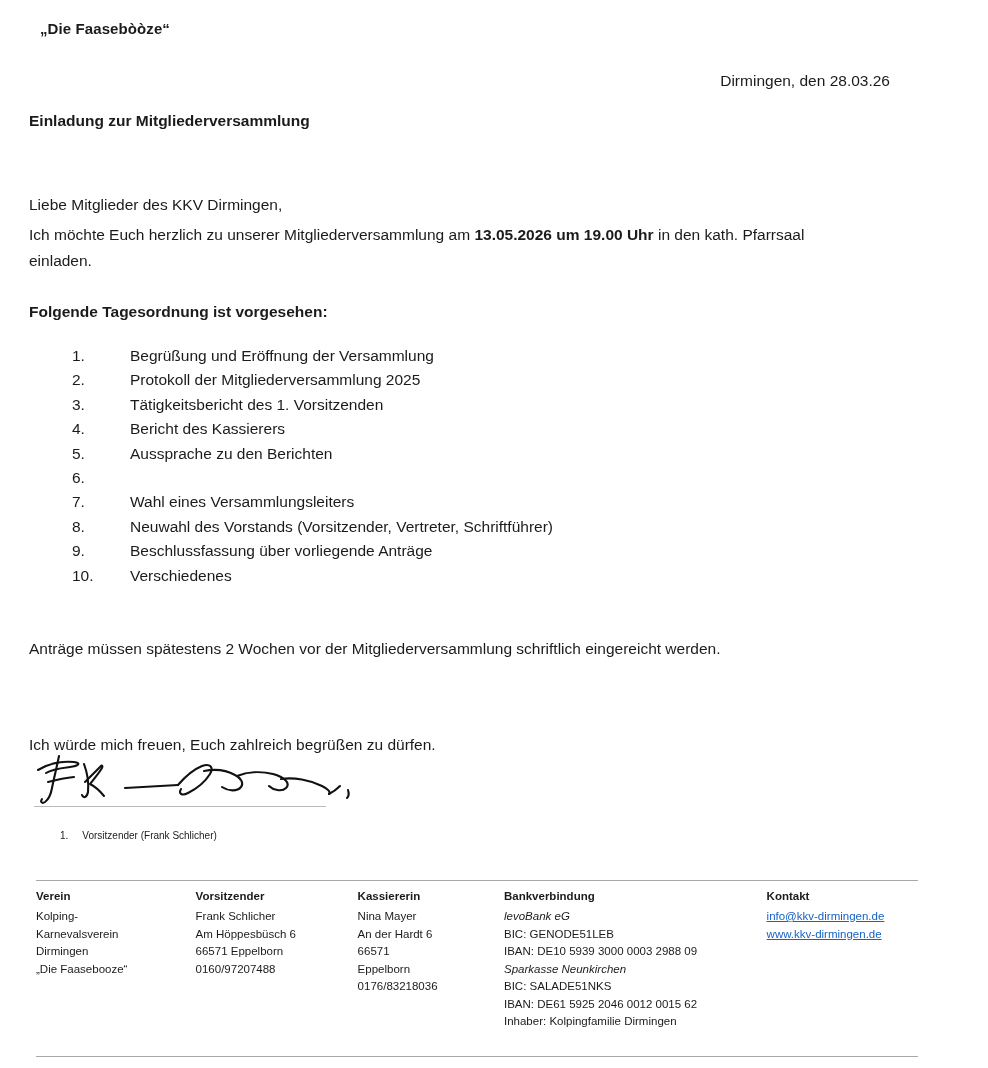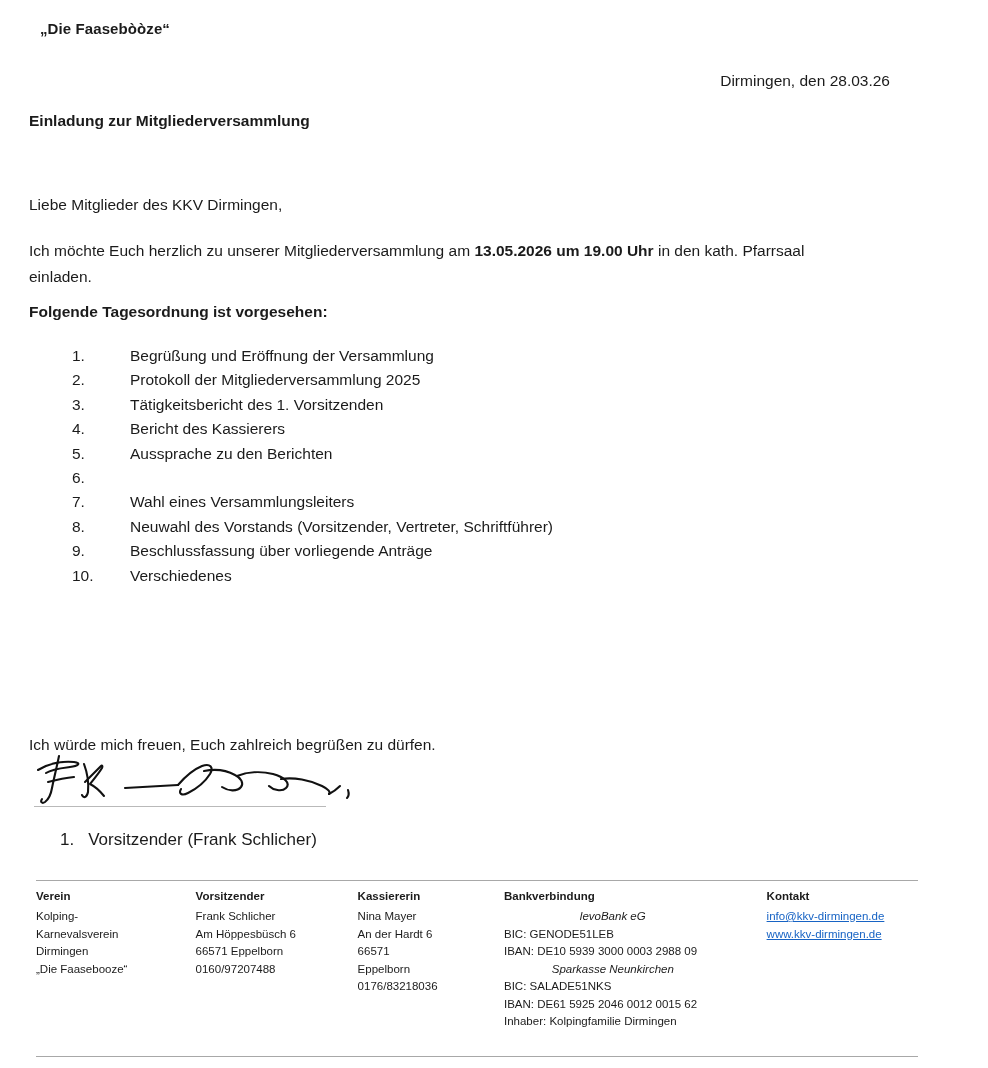--- a/index.html
+++ b/index.html
@@ -46,21 +46,21 @@
   
   .salutation {
     position: absolute;
     left: 29px;
     top: 196px;
     font-size: 15.5px;
   }
   .intro {
     position: absolute;
     left: 29px;
-    top: 238px;
+    top: 222px;
     width: 840px;
     font-size: 15.5px;
     line-height: 26px;
   }
   .intro b { font-weight: bold; }
   .agenda-heading {
     position: absolute;
     left: 29px;
     top: 303px;
     font-size: 15.5px;
@@ -116,21 +116,21 @@
     left: 34px;
     top: 806px;
     width: 292px;
     height: 1px;
     background: #b9b9b9;
   }
   .signature-role {
     position: absolute;
     left: 60px;
     top: 830px;
-    font-size: 17px;
+    font-size: 10px;
   }
   .signature-role .num { margin-right: 14px; }
   
   .footer {
     position: absolute;
     left: 36px;
     top: 880px;
     width: 882px;
     font-size: 11.5px;
     line-height: 17.5px;
@@ -149,21 +149,21 @@
   .fcol-1 { width: 147px; }
   .fcol-2 { width: 150px; }
   .fcol-3 { width: 131px; }
   .fcol-4 { width: 272px; }
   .fcol-5 { width: 182px; }
   .fhead {
     font-weight: bold;
     margin-bottom: 2.5px;
   }
   .fline { white-space: nowrap; }
-  .fline.it { font-style: italic; text-align: center; }
+  .fline.it { font-style: italic; }
   .flink {
     color: #1763c4;
     text-decoration: underline;
     display: block;
     white-space: nowrap;
   }
   .footer-body { height: 168px; gap: 37px; }
 </style>
 </head>
 <body>
@@ -217,20 +217,21 @@
     <div class="agenda-row">
       <span class="agenda-num">9.</span>
       <span class="agenda-text">Beschlussfassung über vorliegende Anträge</span>
     </div>
     <div class="agenda-row">
       <span class="agenda-num">10.</span>
       <span class="agenda-text">Verschiedenes</span>
     </div>
   </div>
 
+  <div class="deadline">Anträge müssen spätestens 2 Wochen vor der Mitgliederversammlung schriftlich eingereicht werden.</div>
 
   <div class="closing">Ich würde mich freuen, Euch zahlreich begrüßen zu dürfen.</div>
 
   <div class="signature">
     <svg width="330" height="60" viewBox="0 0 330 60" fill="none" xmlns="http://www.w3.org/2000/svg">
       <g stroke="#111111" stroke-width="2.1" stroke-linecap="round" stroke-linejoin="round" fill="none">
         <path d="M6 18 C16 12, 30 9, 42 10 C50 11, 46 14, 38 15 C30 16, 20 17, 14 21"></path>
         <path d="M27 4 C25 14, 22 26, 20 36 C19 42, 17 47, 13 50 C10 52, 8 50, 10 47"></path>
         <path d="M16 30 C24 28, 33 26, 42 25"></path>
         <path d="M52 12 C55 20, 57 30, 56 40 C55 45, 52 47, 50 43"></path>

